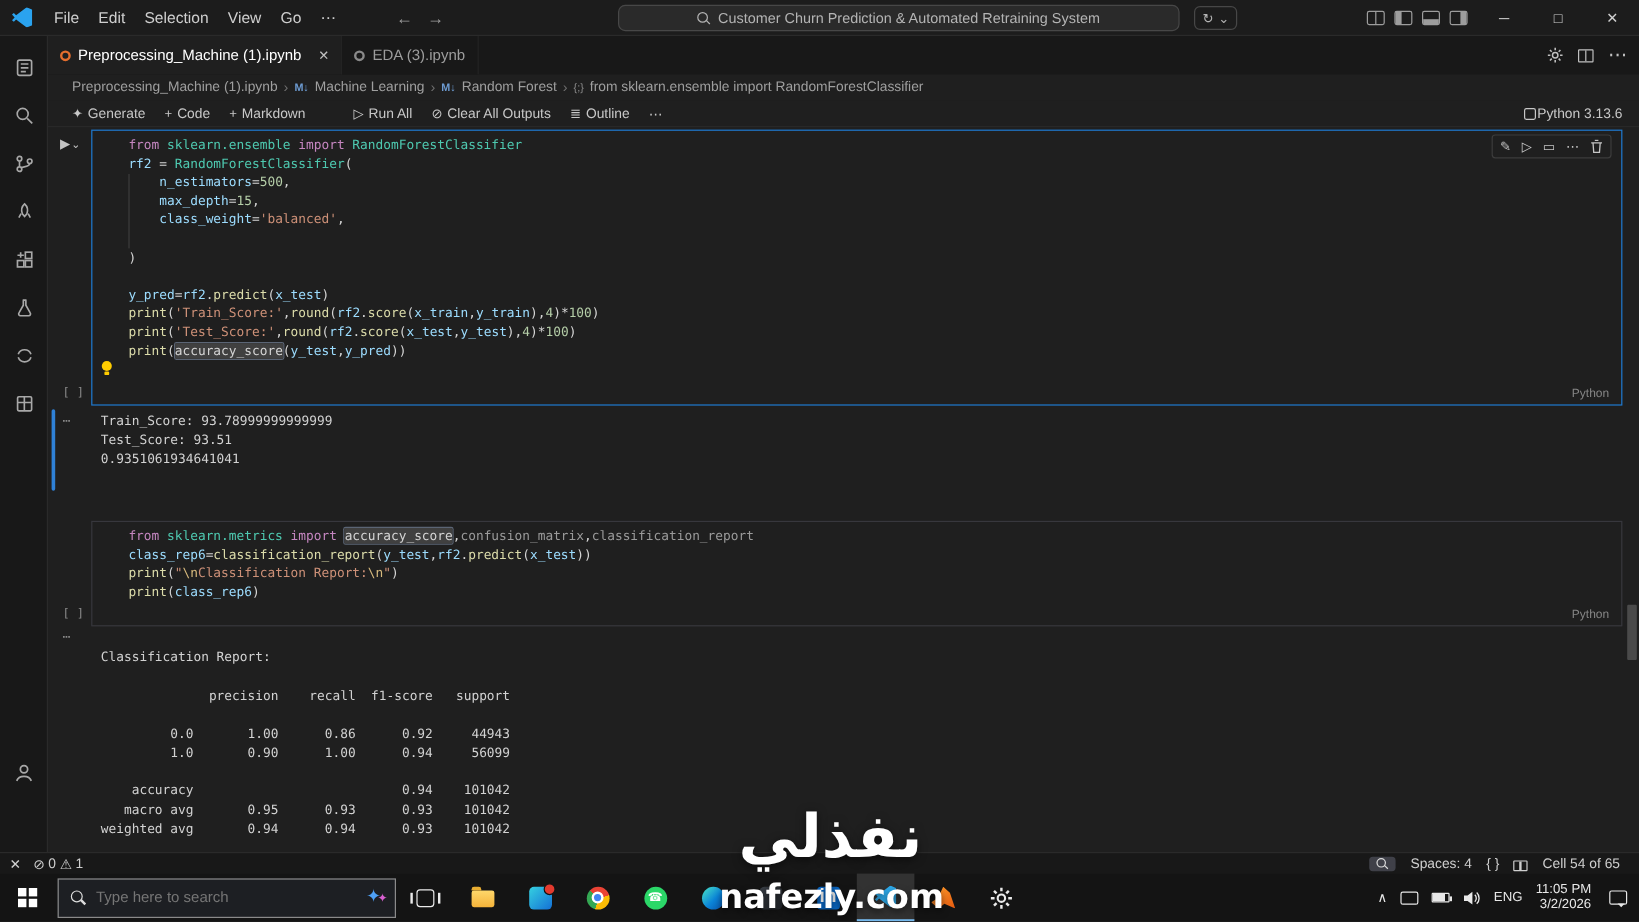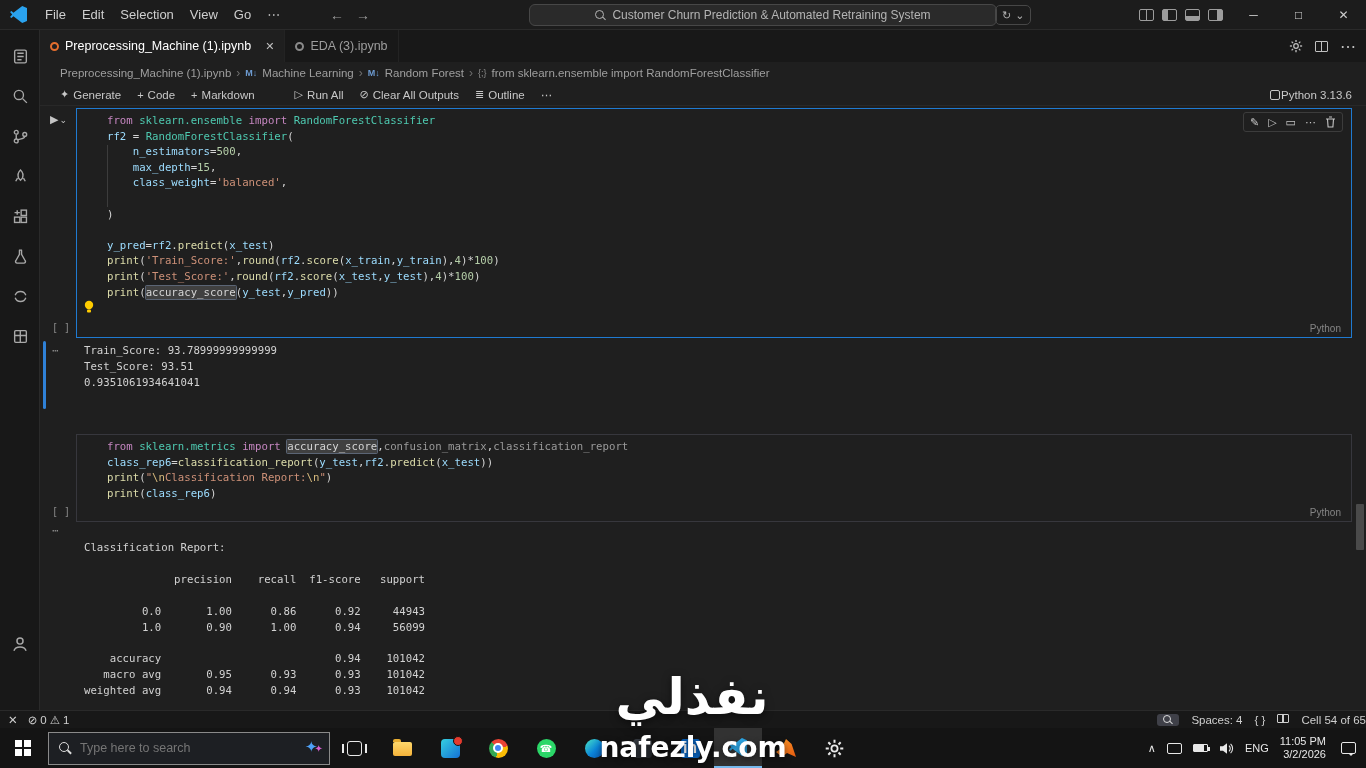--- a/index.html
+++ b/index.html
@@ -5,21 +5,21 @@
   *{margin:0;padding:0;box-sizing:border-box}
   html,body{width:1366px;height:768px;background:#1f1f1f;overflow:hidden}
   body{font-family:"Liberation Sans",sans-serif;color:#cccccc;position:relative}
   .screen{position:absolute;inset:0;width:1366px;height:768px;background:#1f1f1f;overflow:hidden}
 
   
   .titlebar{position:absolute;left:0;top:0;width:1366px;height:30px;background:#1c1c1c;border-bottom:1px solid #2a2a2a;display:flex;align-items:center;font-size:13px;color:#cfcfcf}
   .vscode-logo{width:17px;height:17px;margin:0 10px 0 10px;background:#2aa3ef;clip-path:polygon(72% 0,100% 12%,100% 88%,72% 100%,20% 60%,9% 71%,0 64%,13% 50%,0 36%,9% 29%,20% 40%)}
   .menu-item{padding:0 8px;height:30px;display:flex;align-items:center;border-radius:5px;cursor:default}
   .nav-arrow{position:absolute;top:0;height:30px;display:flex;align-items:center;color:#9d9d9d;font-size:14px}
-  .cmd-center{position:absolute;left:529px;top:4px;width:468px;height:22px;background:#2a2a2a;border:1px solid #474747;border-radius:6px;display:flex;align-items:center;justify-content:center;gap:6px;font-size:12px;color:#b4b4b4}
+  .cmd-center{position:absolute;left:515px;top:4px;width:468px;height:22px;background:#2a2a2a;border:1px solid #474747;border-radius:6px;display:flex;align-items:center;justify-content:center;gap:6px;font-size:12px;color:#b4b4b4}
   .mini-mag{width:11px;height:11px;position:relative;flex:0 0 auto}
   .mini-mag::before{content:"";position:absolute;left:0;top:0;width:7px;height:7px;border:1.4px solid #b4b4b4;border-radius:50%}
   .mini-mag::after{content:"";position:absolute;width:4px;height:1.4px;background:#b4b4b4;transform:rotate(45deg);left:7px;top:8px}
   .copilot-btn{position:absolute;left:995px;top:5px;height:20px;padding:0 6px;border:1px solid #474747;border-radius:5px;display:flex;align-items:center;gap:4px;font-size:11px;color:#b4b4b4}
   .tb-right{position:absolute;right:137px;top:0;height:30px;display:flex;align-items:center;gap:8px;padding-right:6px}
   .layout-ic{width:15px;height:12px;border:1.2px solid #9d9d9d;border-radius:2px;position:relative}
   .layout-ic.l::before{content:"";position:absolute;left:0;top:0;bottom:0;width:5px;background:#9d9d9d}
   .layout-ic.b::before{content:"";position:absolute;left:0;right:0;bottom:0;height:4px;background:#9d9d9d}
   .layout-ic.r::before{content:"";position:absolute;right:0;top:0;bottom:0;width:5px;background:#9d9d9d}
   .layout-ic.g::before{content:"";position:absolute;left:6px;top:0;bottom:0;width:1.2px;background:#9d9d9d}
@@ -71,21 +71,21 @@
   .indent-guide{position:absolute;left:30px;top:36px;width:1px;height:62px;background:#3c3c3c}
   .bulb{position:absolute;left:6px;top:191px}
   .out-gutter{position:absolute;font-family:"DejaVu Sans Mono",monospace;font-size:11px;color:#8a8a8a}
   .outpre{position:absolute;font-family:"DejaVu Sans Mono",monospace;font-size:10.7px;line-height:15.9px;color:#d2d2d2;white-space:pre}
   .focus-bar{position:absolute;left:3px;top:235px;width:3px;height:68px;background:#2f81d7;border-radius:2px}
   .scroll-thumb{position:absolute;right:2px;top:398px;width:8px;height:46px;background:#555555;border-radius:1px;opacity:.8}
 
   
   .statusbar{position:absolute;left:0;top:710px;width:1366px;height:18px;background:#181818;border-top:1px solid #2a2a2a;display:flex;align-items:center;font-size:11.5px;color:#cfcfcf}
   .sb-left{display:flex;align-items:center;gap:10px;padding-left:8px}
-  .sb-right{margin-left:auto;display:flex;align-items:flex-start;gap:12px;padding-right:0}
+  .sb-right{margin-left:auto;display:flex;align-items:flex-end;gap:12px;padding-right:16px}
   .sb-item{display:flex;align-items:center;gap:3px}
   .sb-search{background:#3f4048;border-radius:3px;padding:1px 6px;display:flex;align-items:center}
   .sb-mag{width:10px;height:10px;position:relative}
   .sb-mag::before{content:"";position:absolute;width:6px;height:6px;border:1.3px solid #dddddd;border-radius:50%}
   .sb-mag::after{content:"";position:absolute;width:4px;height:1.3px;background:#dddddd;transform:rotate(45deg);left:6px;top:7px}
   .layout-mini{width:12px;height:9px;border:1.1px solid #cfcfcf;border-radius:1px;position:relative}
   .layout-mini::before{content:"";position:absolute;left:4px;top:0;bottom:0;width:1.1px;background:#cfcfcf}
 
   
   .taskbar{position:absolute;left:0;top:728px;width:1366px;height:40px;background:#141414;display:flex;align-items:center}

